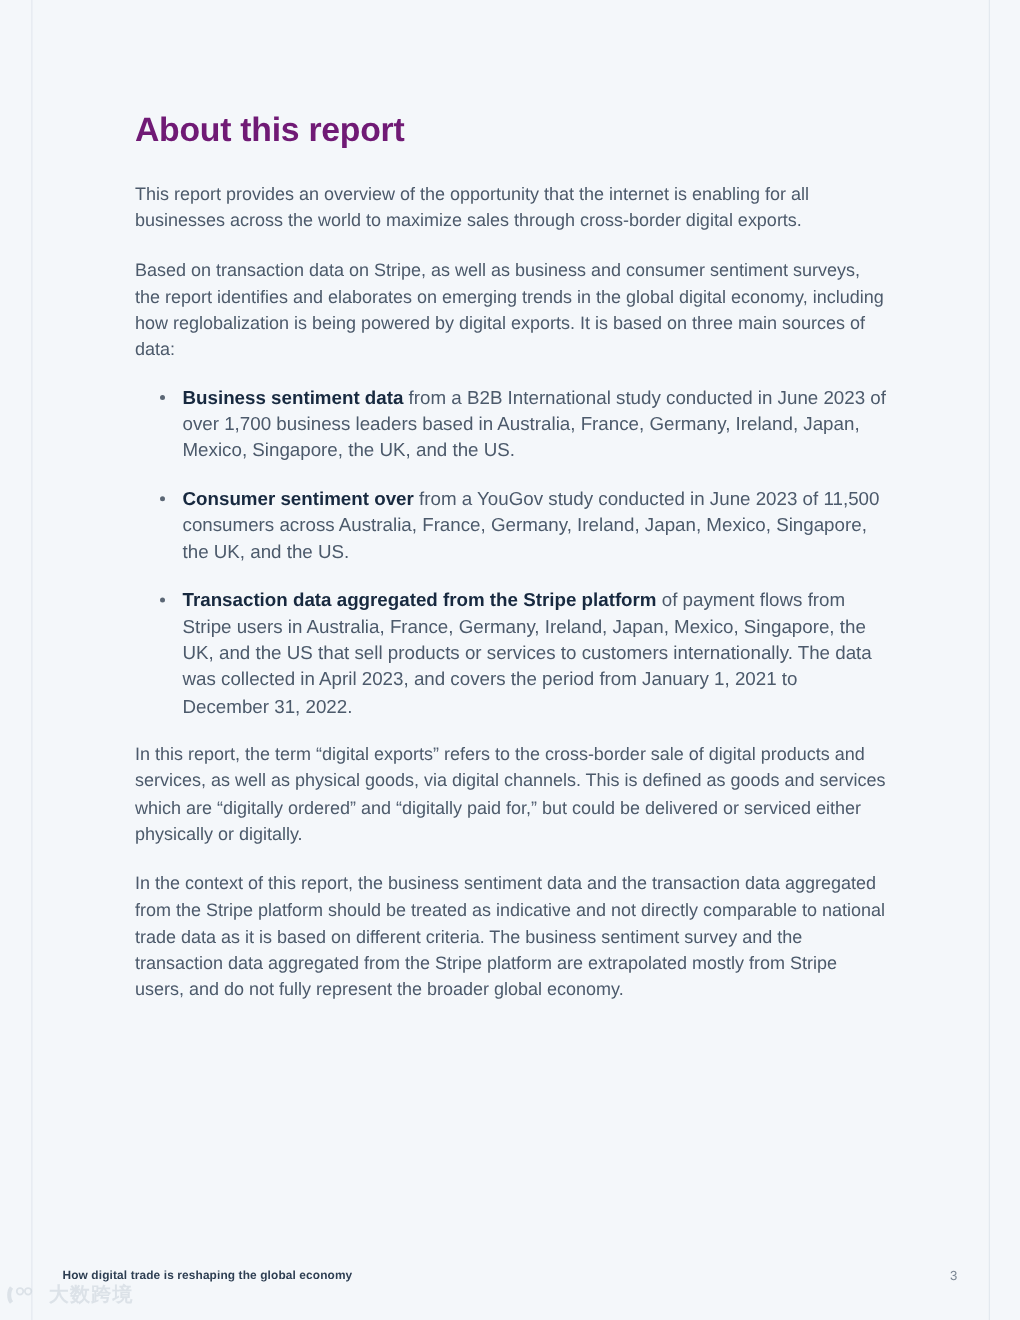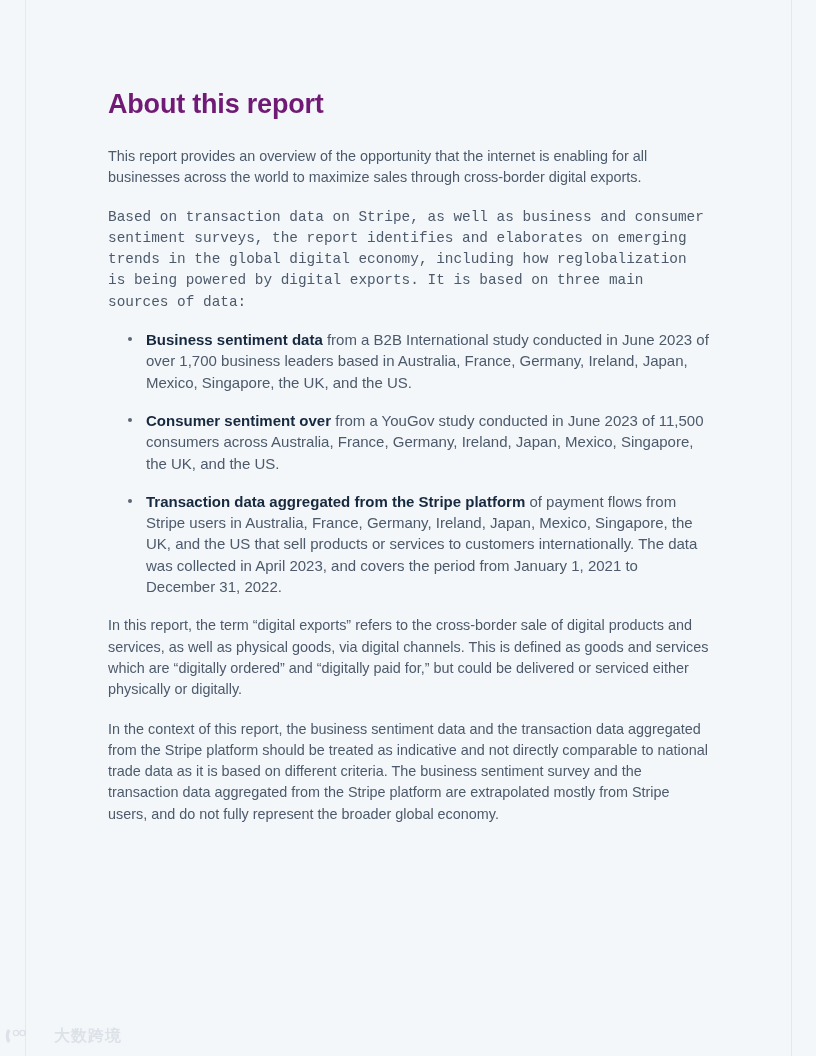--- a/index.html
+++ b/index.html
@@ -48,21 +48,21 @@
     color: #701a75;
   }
 
   p.para {
     margin: 0 0 18px 0;
     font-size: 14.4px;
     line-height: 21.3px;
     color: #4c5a6b;
     font-weight: 400;
   }
-  p.para.tight-list-gap { margin-bottom: 16px; font-family: Liberation Mono, monospace; }
+  p.para.tight-list-gap { margin-bottom: 16px; }
 
   ul.sources {
     margin: 0 0 18px 0;
     padding: 0;
     list-style: none;
   }
   ul.sources li {
     position: relative;
     margin: 0 0 17px 0;
     padding-left: 38px;
@@ -112,21 +112,21 @@
     color: #7b8794;
   }
 
   
   .watermark {
     position: absolute;
     left: 4px;
     top: 1026px;
     display: flex;
     align-items: flex-start;
-    gap: 20px;
+    gap: 5px;
     opacity: 0.55;
     pointer-events: none;
   }
   .watermark .wm-logo {
     display: block;
     width: 30px;
     height: 20px;
   }
   .watermark .wm-text {
     font-size: 16px;
@@ -167,20 +167,24 @@
         <span class="lead">Transaction data aggregated from the Stripe platform</span><span> of payment flows from Stripe users in Australia, France, Germany, Ireland, Japan, Mexico, Singapore, the UK, and the US that sell products or services to customers internationally. The data was collected in April 2023, and covers the period from January 1, 2021 to December 31, 2022.</span>
       </li>
     </ul>
 
     <p class="para">In this report, the term “digital exports” refers to the cross-border sale of digital products and services, as well as physical goods, via digital channels. This is defined as goods and services which are “digitally ordered” and “digitally paid for,” but could be delivered or serviced either physically or digitally.</p>
 
     <p class="para">In the context of this report, the business sentiment data and the transaction data aggregated from the Stripe platform should be treated as indicative and not directly comparable to national trade data as it is based on different criteria. The business sentiment survey and the transaction data aggregated from the Stripe platform are extrapolated mostly from Stripe users, and do not fully represent the broader global economy.</p>
 
   </div>
 
+  <div class="footer">
+    <div class="footer-title">How digital trade is reshaping the global economy</div>
+    <div class="footer-pagenum">3</div>
+  </div>
 
   <div class="watermark">
     <svg class="wm-logo" viewBox="0 0 30 20">
       <path d="M4 3 C1 6, 1 14, 4 17 L6.5 15 C4.5 12.5, 4.5 7.5, 6.5 5 Z" fill="#c9d2da"></path>
       <circle cx="12" cy="7" r="2.6" fill="none" stroke="#c9d2da" stroke-width="1.4"></circle>
       <circle cx="18.5" cy="7" r="2.6" fill="none" stroke="#c9d2da" stroke-width="1.4"></circle>
     </svg>
     <span class="wm-text">大数跨境</span>
   </div>
 

